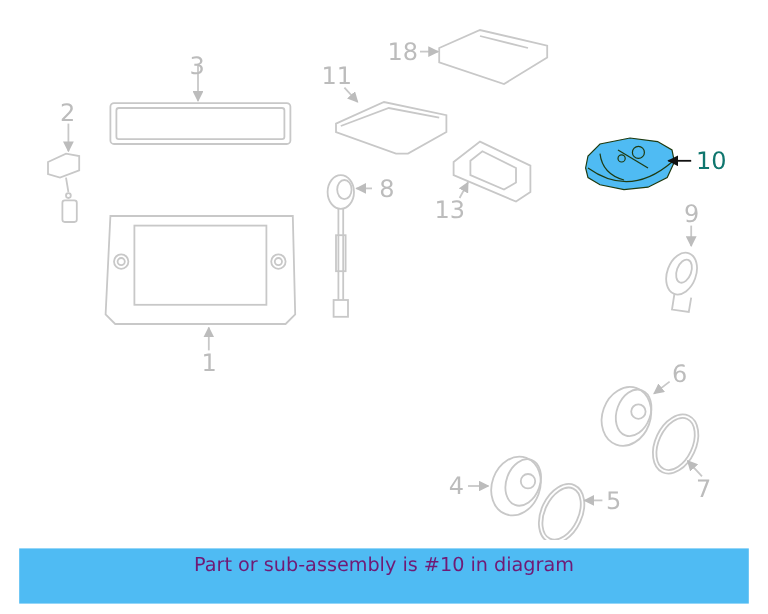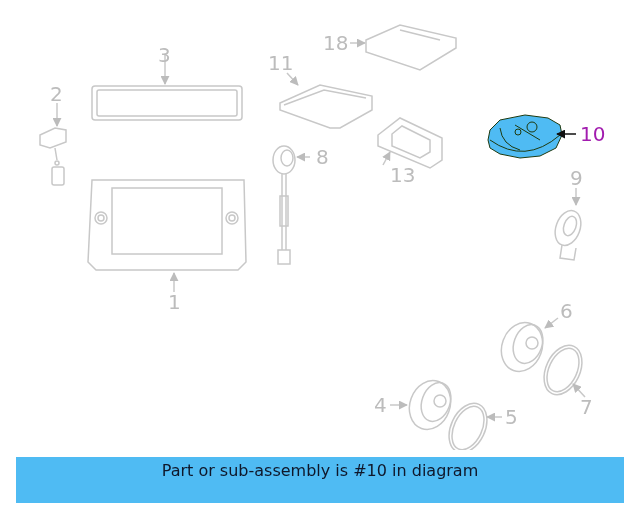--- a/index.html
+++ b/index.html
@@ -1,23 +1,23 @@
 <!DOCTYPE html>
 <html><head>
 <meta charset="utf-8">
 <style>
   html, body { margin:0; padding:0; background:#ffffff; }
   body { width:640px; height:512px; position:relative; overflow:hidden;
          font-family:"DejaVu Sans", sans-serif; }
   #diagram { position:absolute; left:0; top:0; width:640px; height:450px; }
   .callout { position:absolute; font-family:"DejaVu Sans", sans-serif;
              font-size:20px; color:#bcbcbc; line-height:1; }
-  .callout.hl { color:#a21caf; }
+  .callout.hl { color:#0f766e; }
   #banner { position:absolute; left:16px; top:457px; width:608px; height:46px;
-            background:#4fbbf3; color:#0f172a; text-align:center;
+            background:#4fbbf3; color:#701a75; text-align:center;
             font-size:16px; line-height:19px; padding-top:4px; box-sizing:border-box; }
 </style>
 </head>
 <body>
 
 <svg id="diagram" viewBox="0 0 640 450" xmlns="http://www.w3.org/2000/svg">
   <defs>
     <marker id="ah" viewBox="0 0 10 10" refX="9" refY="5" markerWidth="6" markerHeight="6" orient="auto">
       <path d="M0,0 L10,5 L0,10 z" fill="#bcbcbc"></path>
     </marker>
@@ -121,21 +121,21 @@
     <path d="M515,125 L540,140" fill="none"></path>
     <line x1="576" y1="134" x2="557" y2="134" stroke="#111" stroke-width="1.5" marker-end="url(#ahk)"></line>
   </g>
 </svg>
 
 <span class="callout" style="left:158px;top:45px;">3</span>
 <span class="callout" style="left:50px;top:84px;">2</span>
 <span class="callout" style="left:168px;top:292px;">1</span>
 <span class="callout" style="left:268px;top:53px;">11</span>
 <span class="callout" style="left:323px;top:33px;">18</span>
-<span class="callout" style="left:362px;top:165px;margin-left:28px;">13</span>
+<span class="callout" style="left:362px;top:165px;">13</span>
 <span class="callout" style="left:316px;top:147px;">8</span>
 <span class="callout hl" style="left:580px;top:124px;">10</span>
 <span class="callout" style="left:570px;top:168px;">9</span>
 <span class="callout" style="left:560px;top:301px;">6</span>
 <span class="callout" style="left:580px;top:397px;">7</span>
 <span class="callout" style="left:374px;top:395px;">4</span>
 <span class="callout" style="left:505px;top:407px;">5</span>
 
 <div id="banner">
   <div>Part or sub-assembly is #10 in diagram</div>

